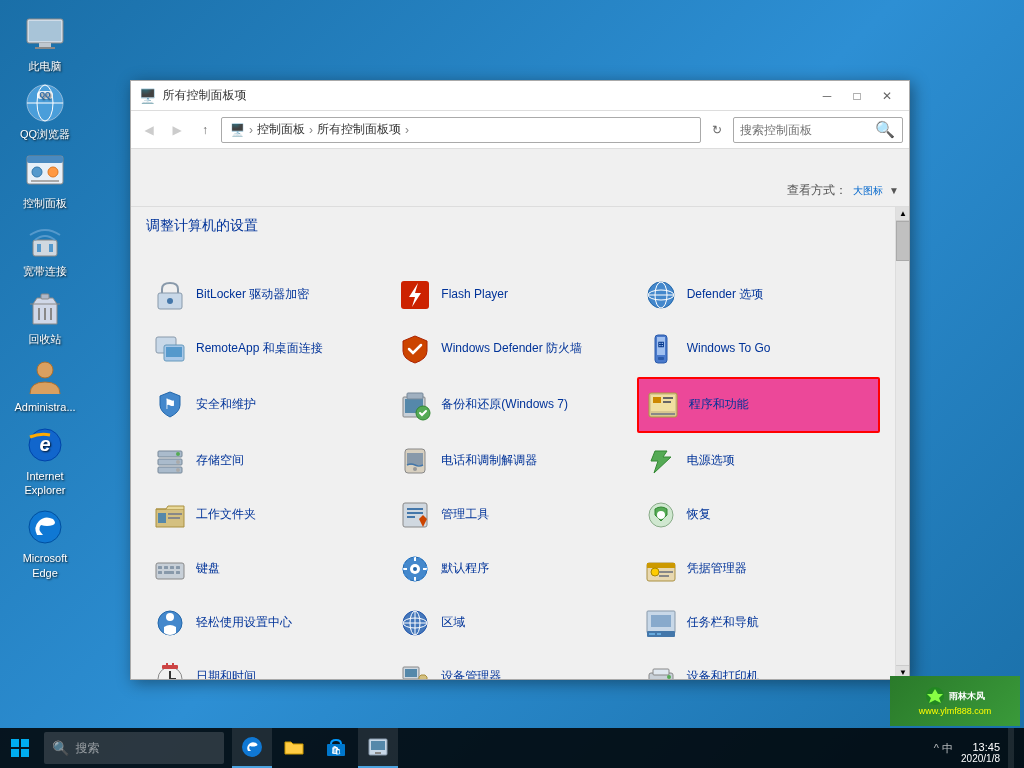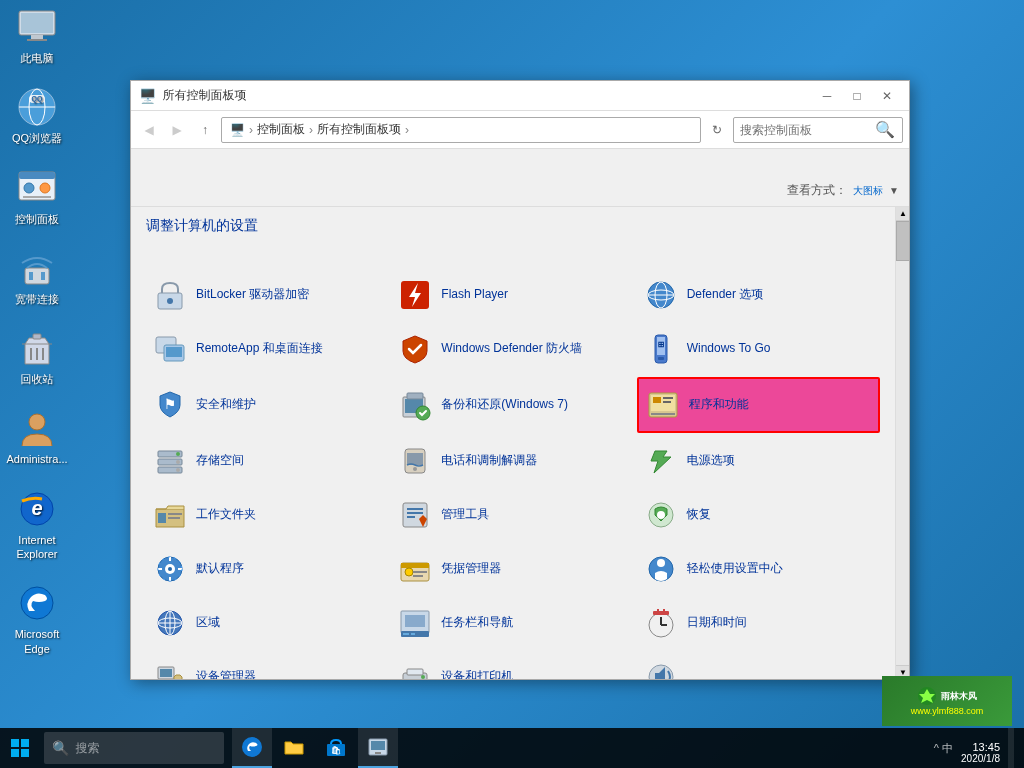--- a/index.html
+++ b/index.html
@@ -2,35 +2,35 @@
 <html><head>
   <meta charset="utf-8">
   <style>
     * { margin: 0; padding: 0; box-sizing: border-box; }
     body { width: 1024px; height: 768px; overflow: hidden; font-family: 'Microsoft YaHei', SimSun, sans-serif; background: #1a6fa8; position: relative; }
 
     
     .desktop { width: 1024px; height: 768px; background: linear-gradient(135deg, #1a6fa8 0%, #2d8fd4 50%, #1a6fa8 100%); position: relative; }
 
     
-    .desktop-icons { position: absolute; left: 0; top: 0; display: flex; flex-direction: column; gap: 12px; padding: 2px; }
+    .desktop-icons { position: absolute; left: 0; top: 0; display: flex; flex-direction: column; gap: 0; padding: 10px; }
     .desktop-icon { display: flex; flex-direction: column; align-items: center; width: 70px; padding: 5px; cursor: pointer; color: white; text-shadow: 1px 1px 2px rgba(0,0,0,0.8); }
     .desktop-icon .icon-img { width: 40px; height: 40px; display: flex; align-items: center; justify-content: center; font-size: 28px; margin-bottom: 4px; }
     .desktop-icon .icon-label { font-size: 11px; text-align: center; line-height: 1.3; }
 
     
     .taskbar { position: absolute; bottom: 0; left: 0; width: 1024px; height: 40px; background: rgba(0,0,0,0.85); display: flex; align-items: center; z-index: 100; }
     .taskbar-start { width: 40px; height: 40px; display: flex; align-items: center; justify-content: center; cursor: pointer; }
     .taskbar-search { width: 180px; height: 32px; background: rgba(255,255,255,0.15); border-radius: 2px; margin-left: 4px; display: flex; align-items: center; padding: 0 8px; cursor: pointer; }
     .taskbar-search-icon { color: rgba(255,255,255,0.7); font-size: 14px; margin-right: 6px; }
     .taskbar-apps { display: flex; align-items: center; margin-left: 8px; gap: 2px; }
     .taskbar-app { width: 40px; height: 40px; display: flex; align-items: center; justify-content: center; cursor: pointer; border-bottom: 2px solid transparent; }
     .taskbar-app.active { border-bottom: 2px solid #4ca3e0; background: rgba(255,255,255,0.1); }
     .taskbar-right { margin-left: auto; display: flex; align-items: center; padding-right: 10px; gap: 8px; }
-    .watermark { position: absolute; bottom: 42px; right: 12px; width: 130px; height: 50px; background: linear-gradient(135deg, #2a7a2a, #3a9a3a); display: flex; flex-direction: column; align-items: center; justify-content: center; z-index: 99; }
+    .watermark { position: absolute; bottom: 42px; right: 4px; width: 130px; height: 50px; background: linear-gradient(135deg, #2a7a2a, #3a9a3a); display: flex; flex-direction: column; align-items: center; justify-content: center; z-index: 99; }
     .watermark-text { color: white; font-size: 9px; font-weight: bold; }
     .watermark-url { color: #ffff00; font-size: 9px; }
 
     
     .window { position: absolute; left: 130px; top: 80px; width: 780px; height: 600px; background: #f0f0f0; border: 1px solid #aaa; box-shadow: 3px 3px 15px rgba(0,0,0,0.4); display: flex; flex-direction: column; z-index: 50; }
     .title-bar { height: 30px; background: #fff; display: flex; align-items: center; padding: 0 8px; border-bottom: 1px solid #ddd; }
     .title-bar-icon { font-size: 14px; margin-right: 6px; }
     .title-bar-text { font-size: 12px; color: #333; flex: 1; }
     .title-bar-controls { display: flex; gap: 2px; }
     .title-btn { width: 28px; height: 28px; display: flex; align-items: center; justify-content: center; cursor: pointer; font-size: 12px; color: #666; }
@@ -368,20 +368,35 @@
                 <path d="M10 10 Q16 6 22 10 L22 16 L16 22 L10 16 Z" fill="#55aa55" stroke="#338833" stroke-width="1"></path>
                 <circle cx="16" cy="16" r="4" fill="white"></circle>
               </svg>
             </div>
             <div class="cp-item-label">恢复</div>
           </div>
 
           <div class="cp-item">
             <div class="cp-item-icon">
               <svg width="32" height="32" viewBox="0 0 32 32">
+                <rect x="2" y="10" width="28" height="16" rx="2" fill="#c8d0d8" stroke="#888" stroke-width="1"></rect>
+                <rect x="4" y="13" width="4" height="3" rx="0.5" fill="#8899aa"></rect>
+                <rect x="10" y="13" width="4" height="3" rx="0.5" fill="#8899aa"></rect>
+                <rect x="16" y="13" width="4" height="3" rx="0.5" fill="#8899aa"></rect>
+                <rect x="22" y="13" width="4" height="3" rx="0.5" fill="#8899aa"></rect>
+                <rect x="4" y="18" width="4" height="3" rx="0.5" fill="#8899aa"></rect>
+                <rect x="10" y="18" width="10" height="3" rx="0.5" fill="#8899aa"></rect>
+                <rect x="22" y="18" width="4" height="3" rx="0.5" fill="#8899aa"></rect>
+              </svg>
+            </div>
+            <div class="cp-item-label">键盘</div>
+          </div>
+          <div class="cp-item">
+            <div class="cp-item-icon">
+              <svg width="32" height="32" viewBox="0 0 32 32">
                 <circle cx="16" cy="16" r="12" fill="#4488cc" stroke="#2266aa" stroke-width="1"></circle>
                 <circle cx="16" cy="16" r="5" fill="white"></circle>
                 <circle cx="16" cy="16" r="2" fill="#2266aa"></circle>
                 <path d="M16 4 L16 8 M16 24 L16 28 M4 16 L8 16 M24 16 L28 16" stroke="white" stroke-width="2"></path>
                 <circle cx="16" cy="16" r="12" fill="none" stroke="#55aaff" stroke-width="1" stroke-dasharray="2,4"></circle>
               </svg>
             </div>
             <div class="cp-item-label">默认程序</div>
           </div>
           <div class="cp-item">

